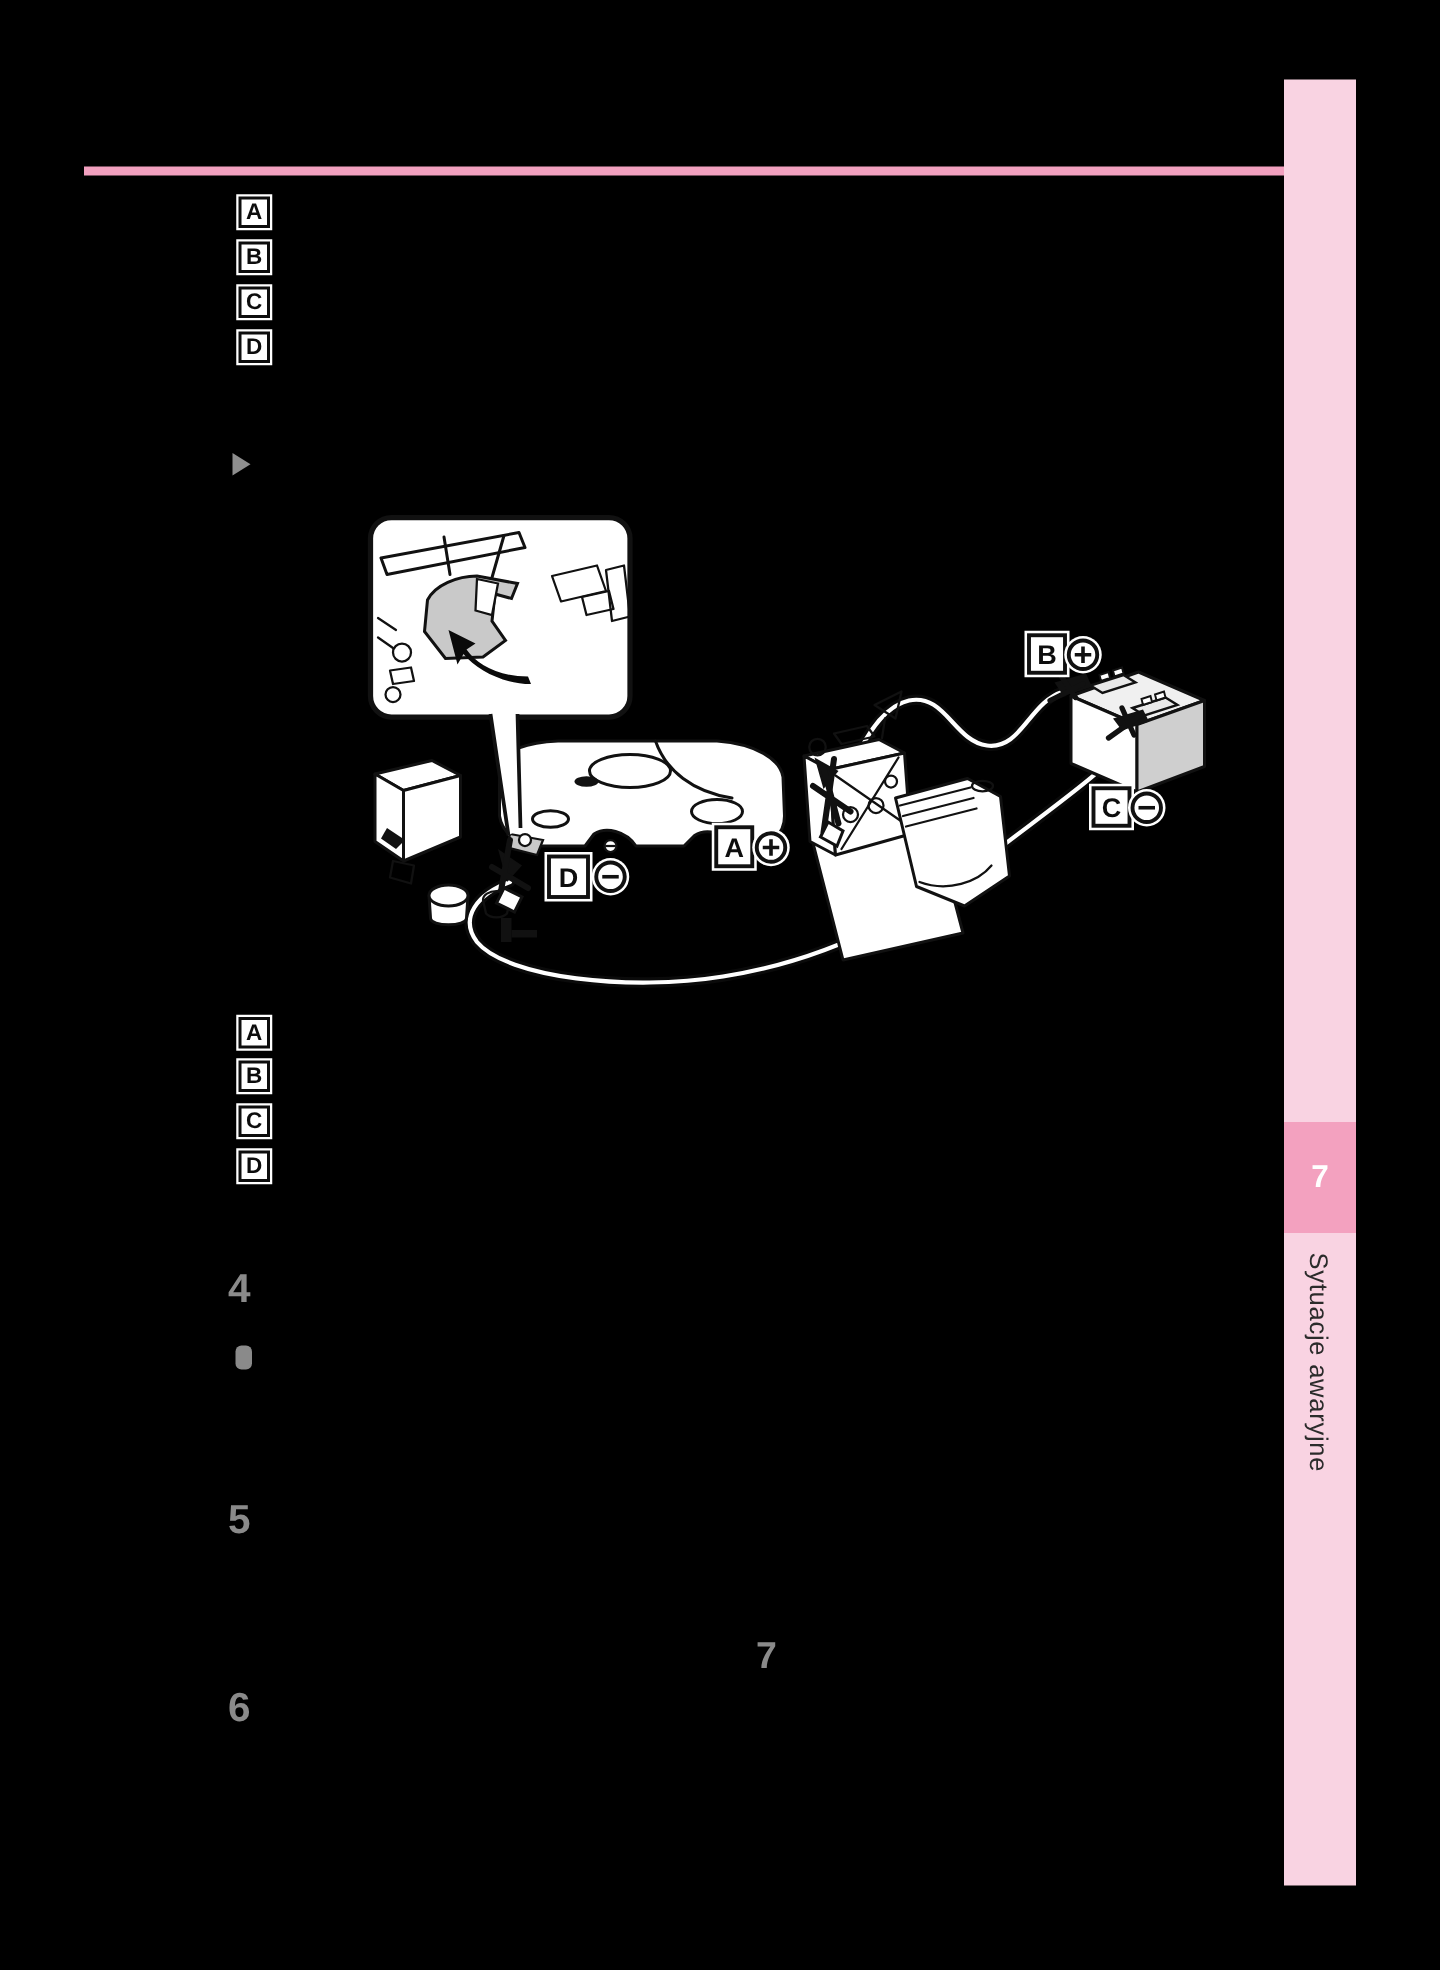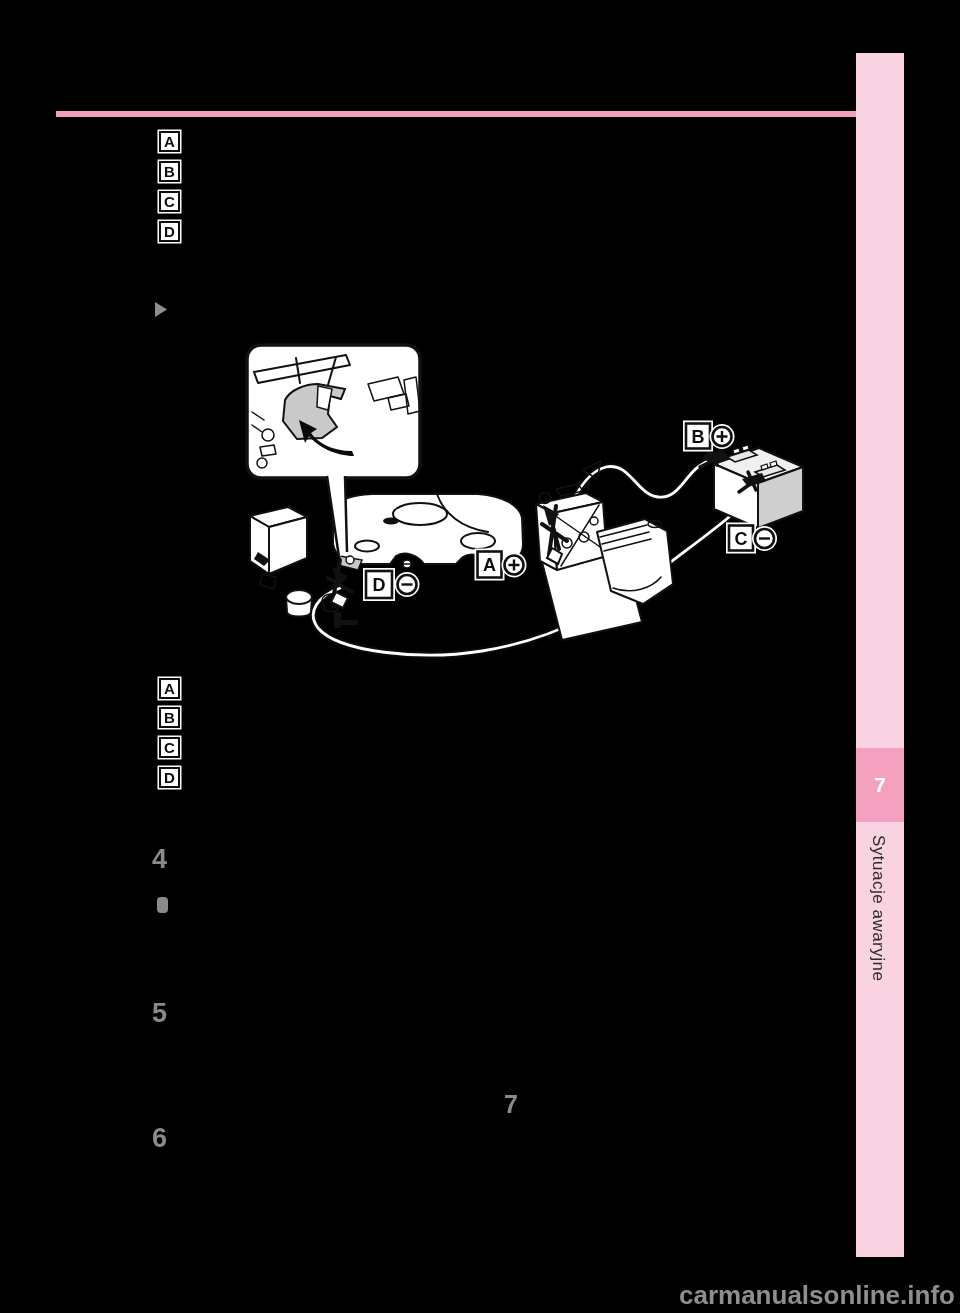--- a/index.html
+++ b/index.html
@@ -234,15 +234,14 @@
   <div class="legend-box" style="top:737px">C</div>
   <div class="legend-box" style="top:767px">D</div>
 
   <div class="step-number" style="top:846px">4</div>
   <div class="glyph-fragment"></div>
   <div class="step-number" style="top:1000px">5</div>
   <div class="step-number" style="top:1125px">6</div>
 
   <div class="inline-page-number">7</div>
 
-  <div class="watermark">carmanualsonline.info</div>
 
 </div>
 
 </body></html>

